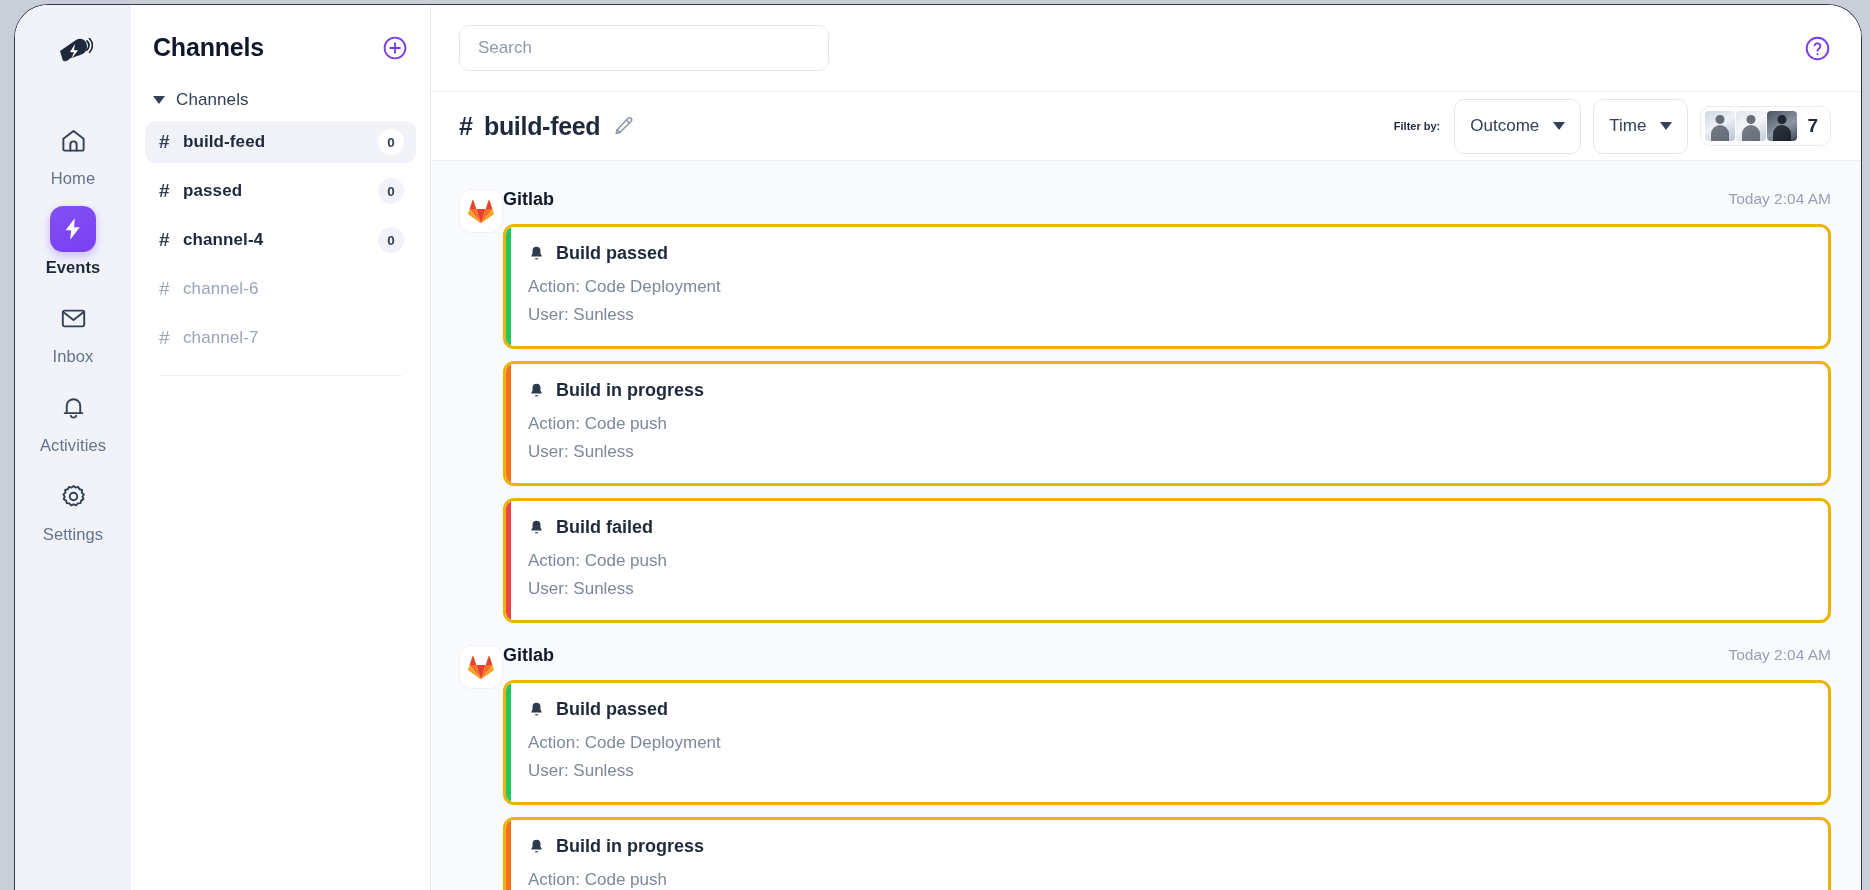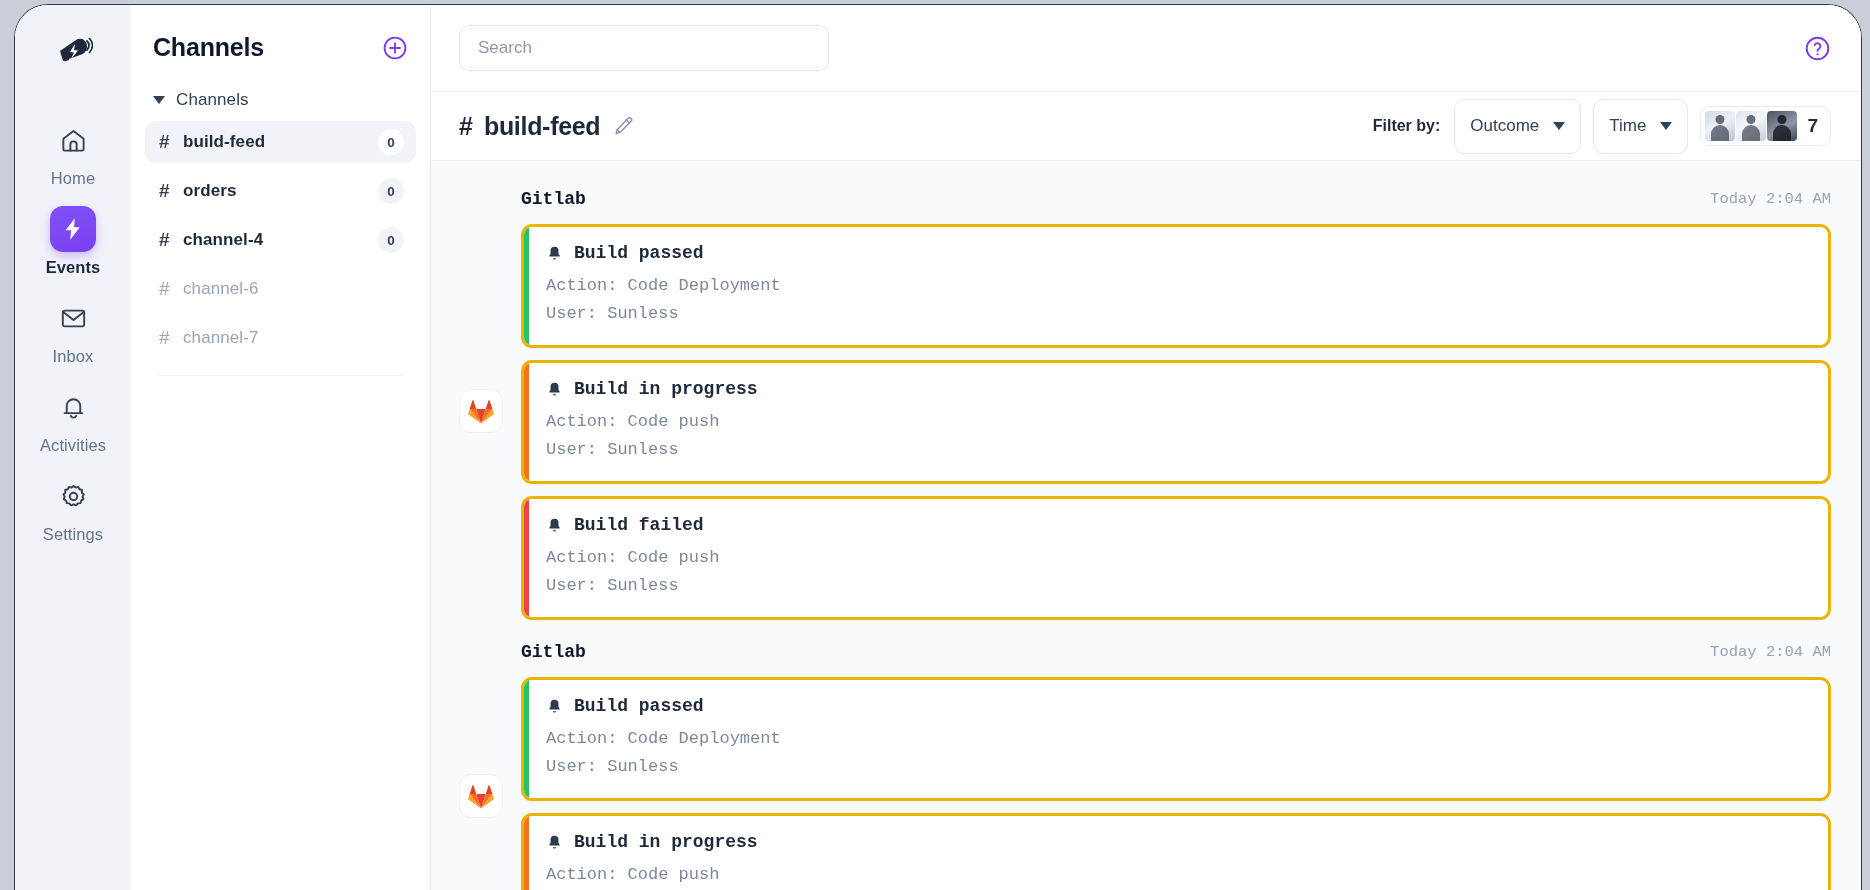--- a/index.html
+++ b/index.html
@@ -220,21 +220,21 @@
   }
   .chan-name {
     font-size: 25px;
     font-weight: 700;
     color: #1e293b;
     letter-spacing: -0.3px;
   }
   .chan-edit { margin-left: 13px; cursor: pointer; display: flex; }
   .chanbar-spacer { flex: 1; }
   .filter-label {
-    font-size: 16px;
+    font-size: 11px;
     font-weight: 700;
     color: #1e293b;
     margin-right: 14px;
   }
   .select {
     height: 55px;
     border: 1px solid #e2e6ee;
     border-radius: 10px;
     display: flex;
     align-items: center;
@@ -304,23 +304,22 @@
   
   .feed {
     flex: 1;
     overflow: hidden;
     background: #f9fafc;
     padding: 26px 30px 0 28px;
   }
   .group { margin-bottom: 8px; }
   .group-head {
     display: flex;
-    align-items: center;
-    gap: 18px;
-    font-family: Liberation Mono, monospace;
+    align-items: flex-start;
+    gap: 0;
   }
   .gl-logo {
     width: 44px; height: 44px;
     flex: 0 0 44px;
     background: #ffffff;
     border: 1px solid #edf0f5;
     border-radius: 12px;
     display: flex; align-items: center; justify-content: center;
     margin-top: 2px;
   }
@@ -463,21 +462,21 @@
       <div class="ch-list">
 
         <div class="ch-item active">
           <span class="ch-hash">#</span>
           <span class="ch-name">build-feed</span>
           <span class="ch-badge">0</span>
         </div>
 
         <div class="ch-item">
           <span class="ch-hash">#</span>
-          <span class="ch-name">orders</span>
+          <span class="ch-name">passed</span>
           <span class="ch-badge">0</span>
         </div>
 
         <div class="ch-item">
           <span class="ch-hash">#</span>
           <span class="ch-name">channel-4</span>
           <span class="ch-badge">0</span>
         </div>
 
         <div class="ch-item muted">

